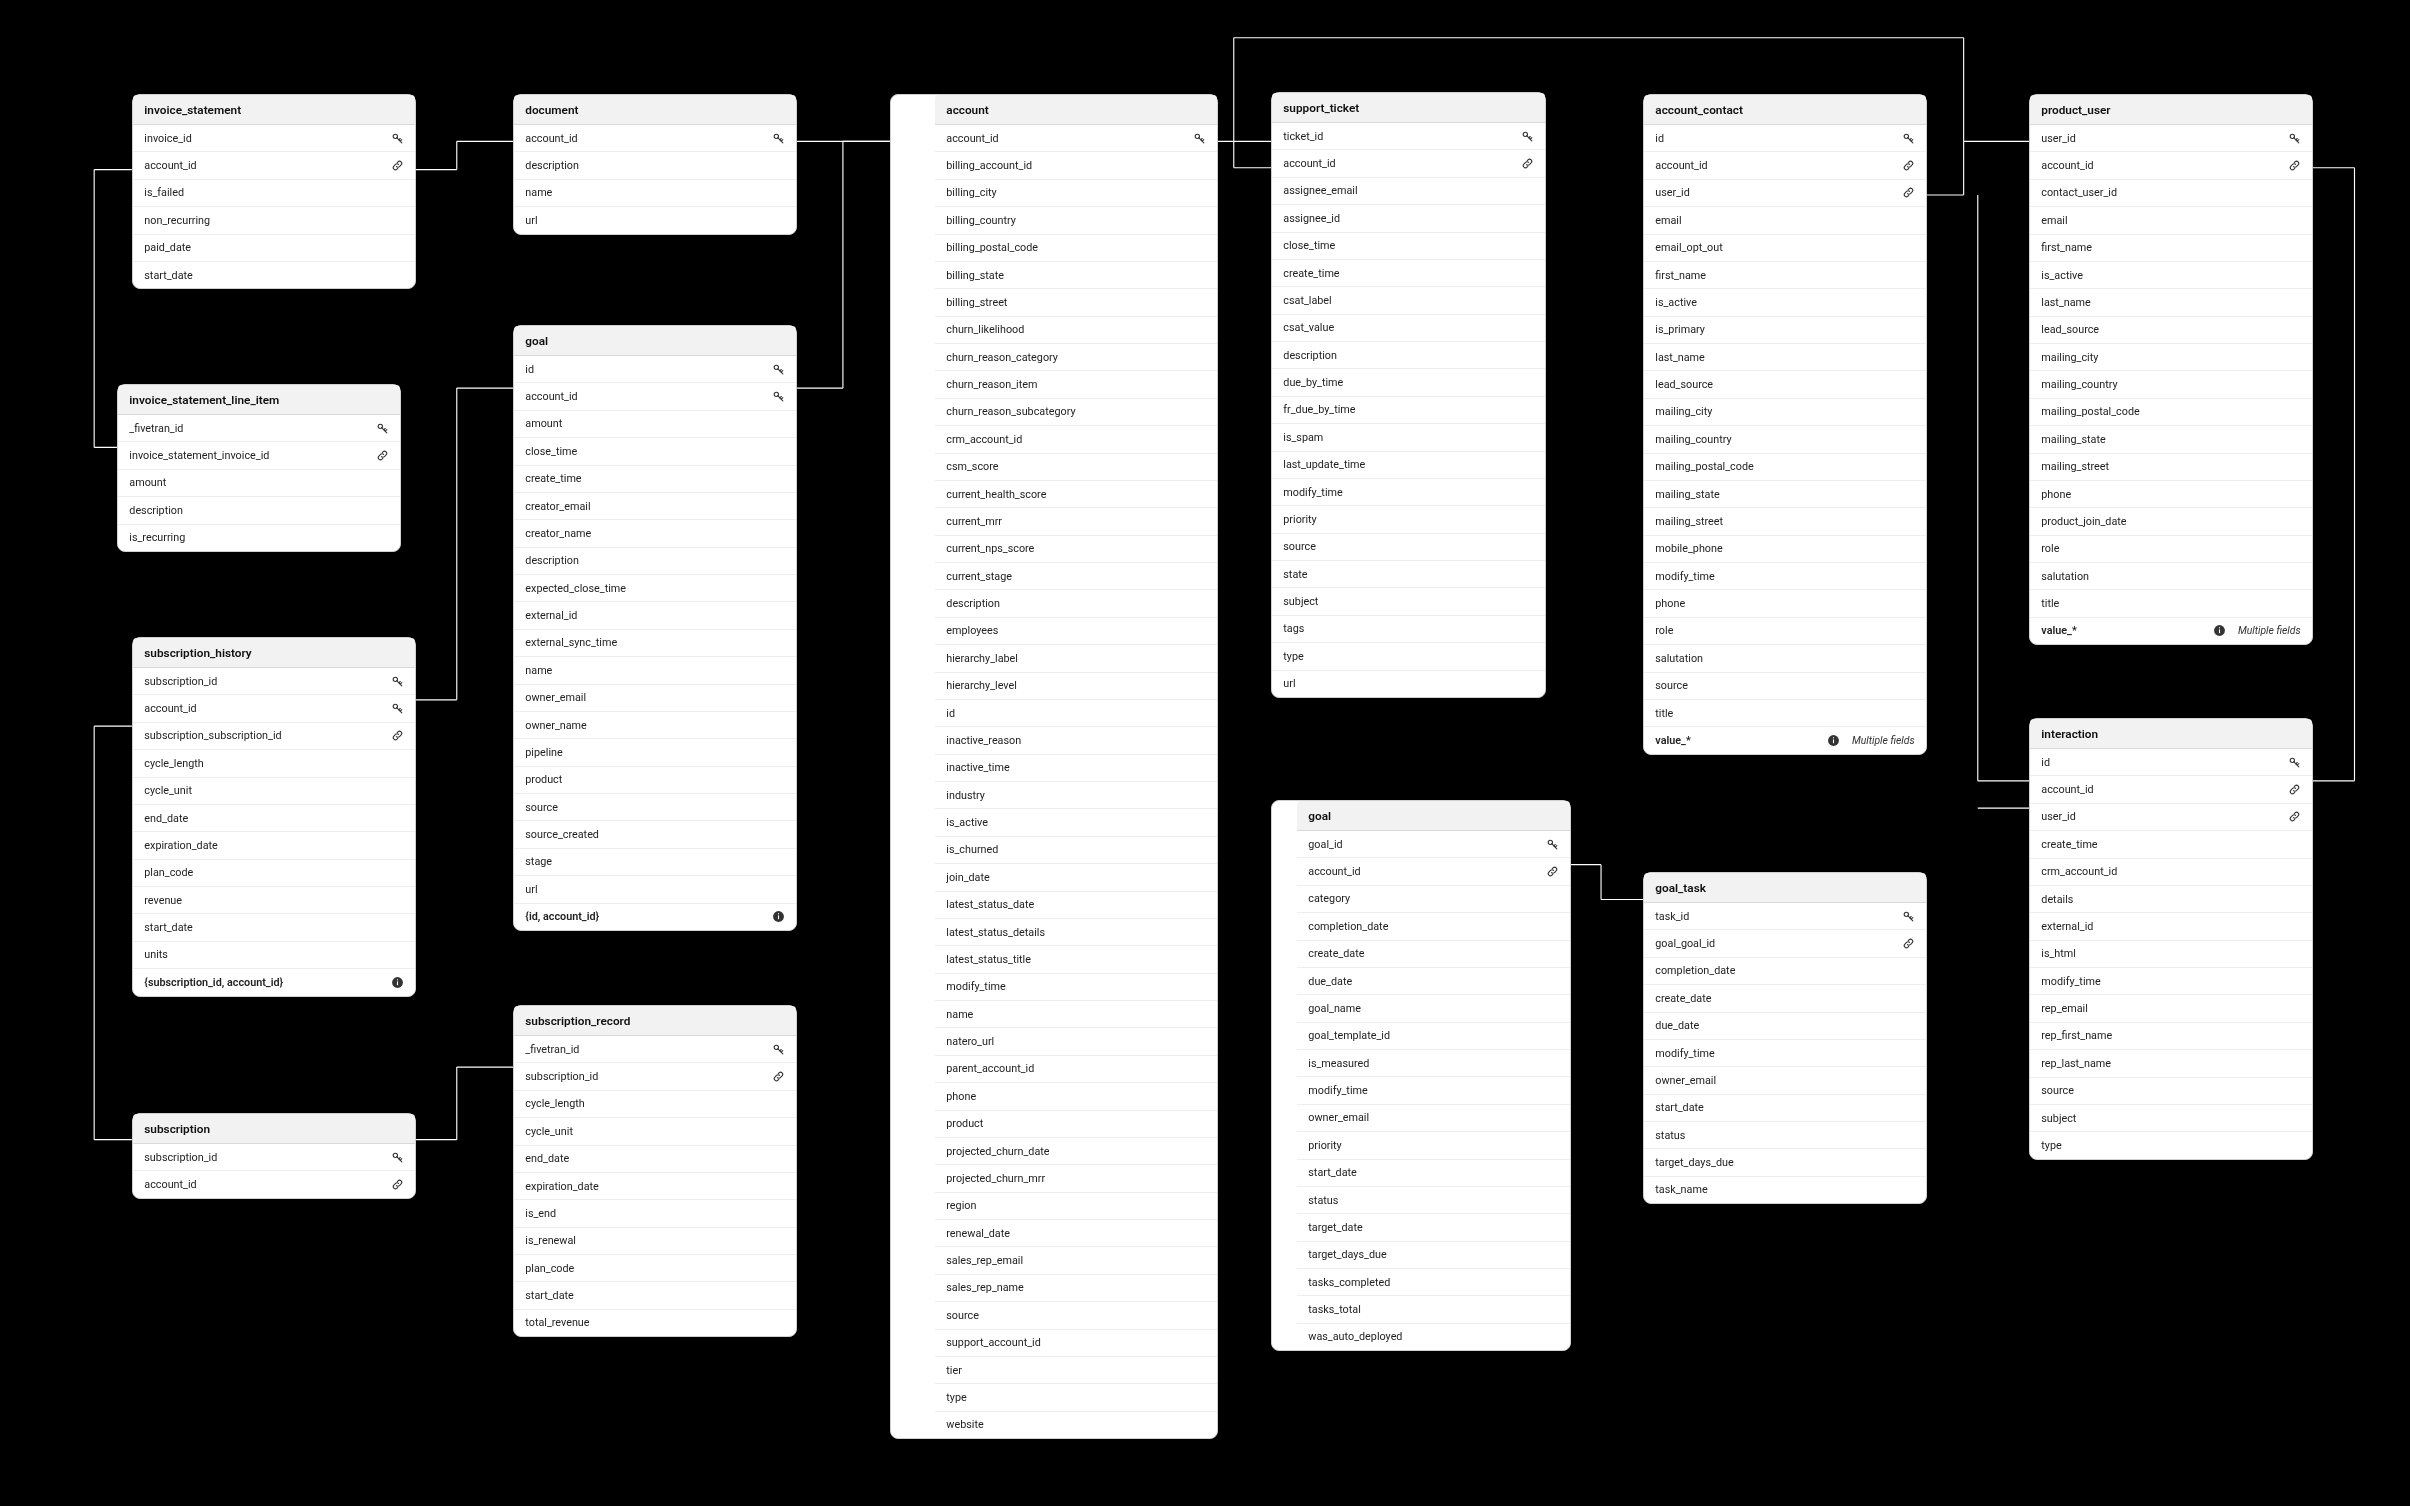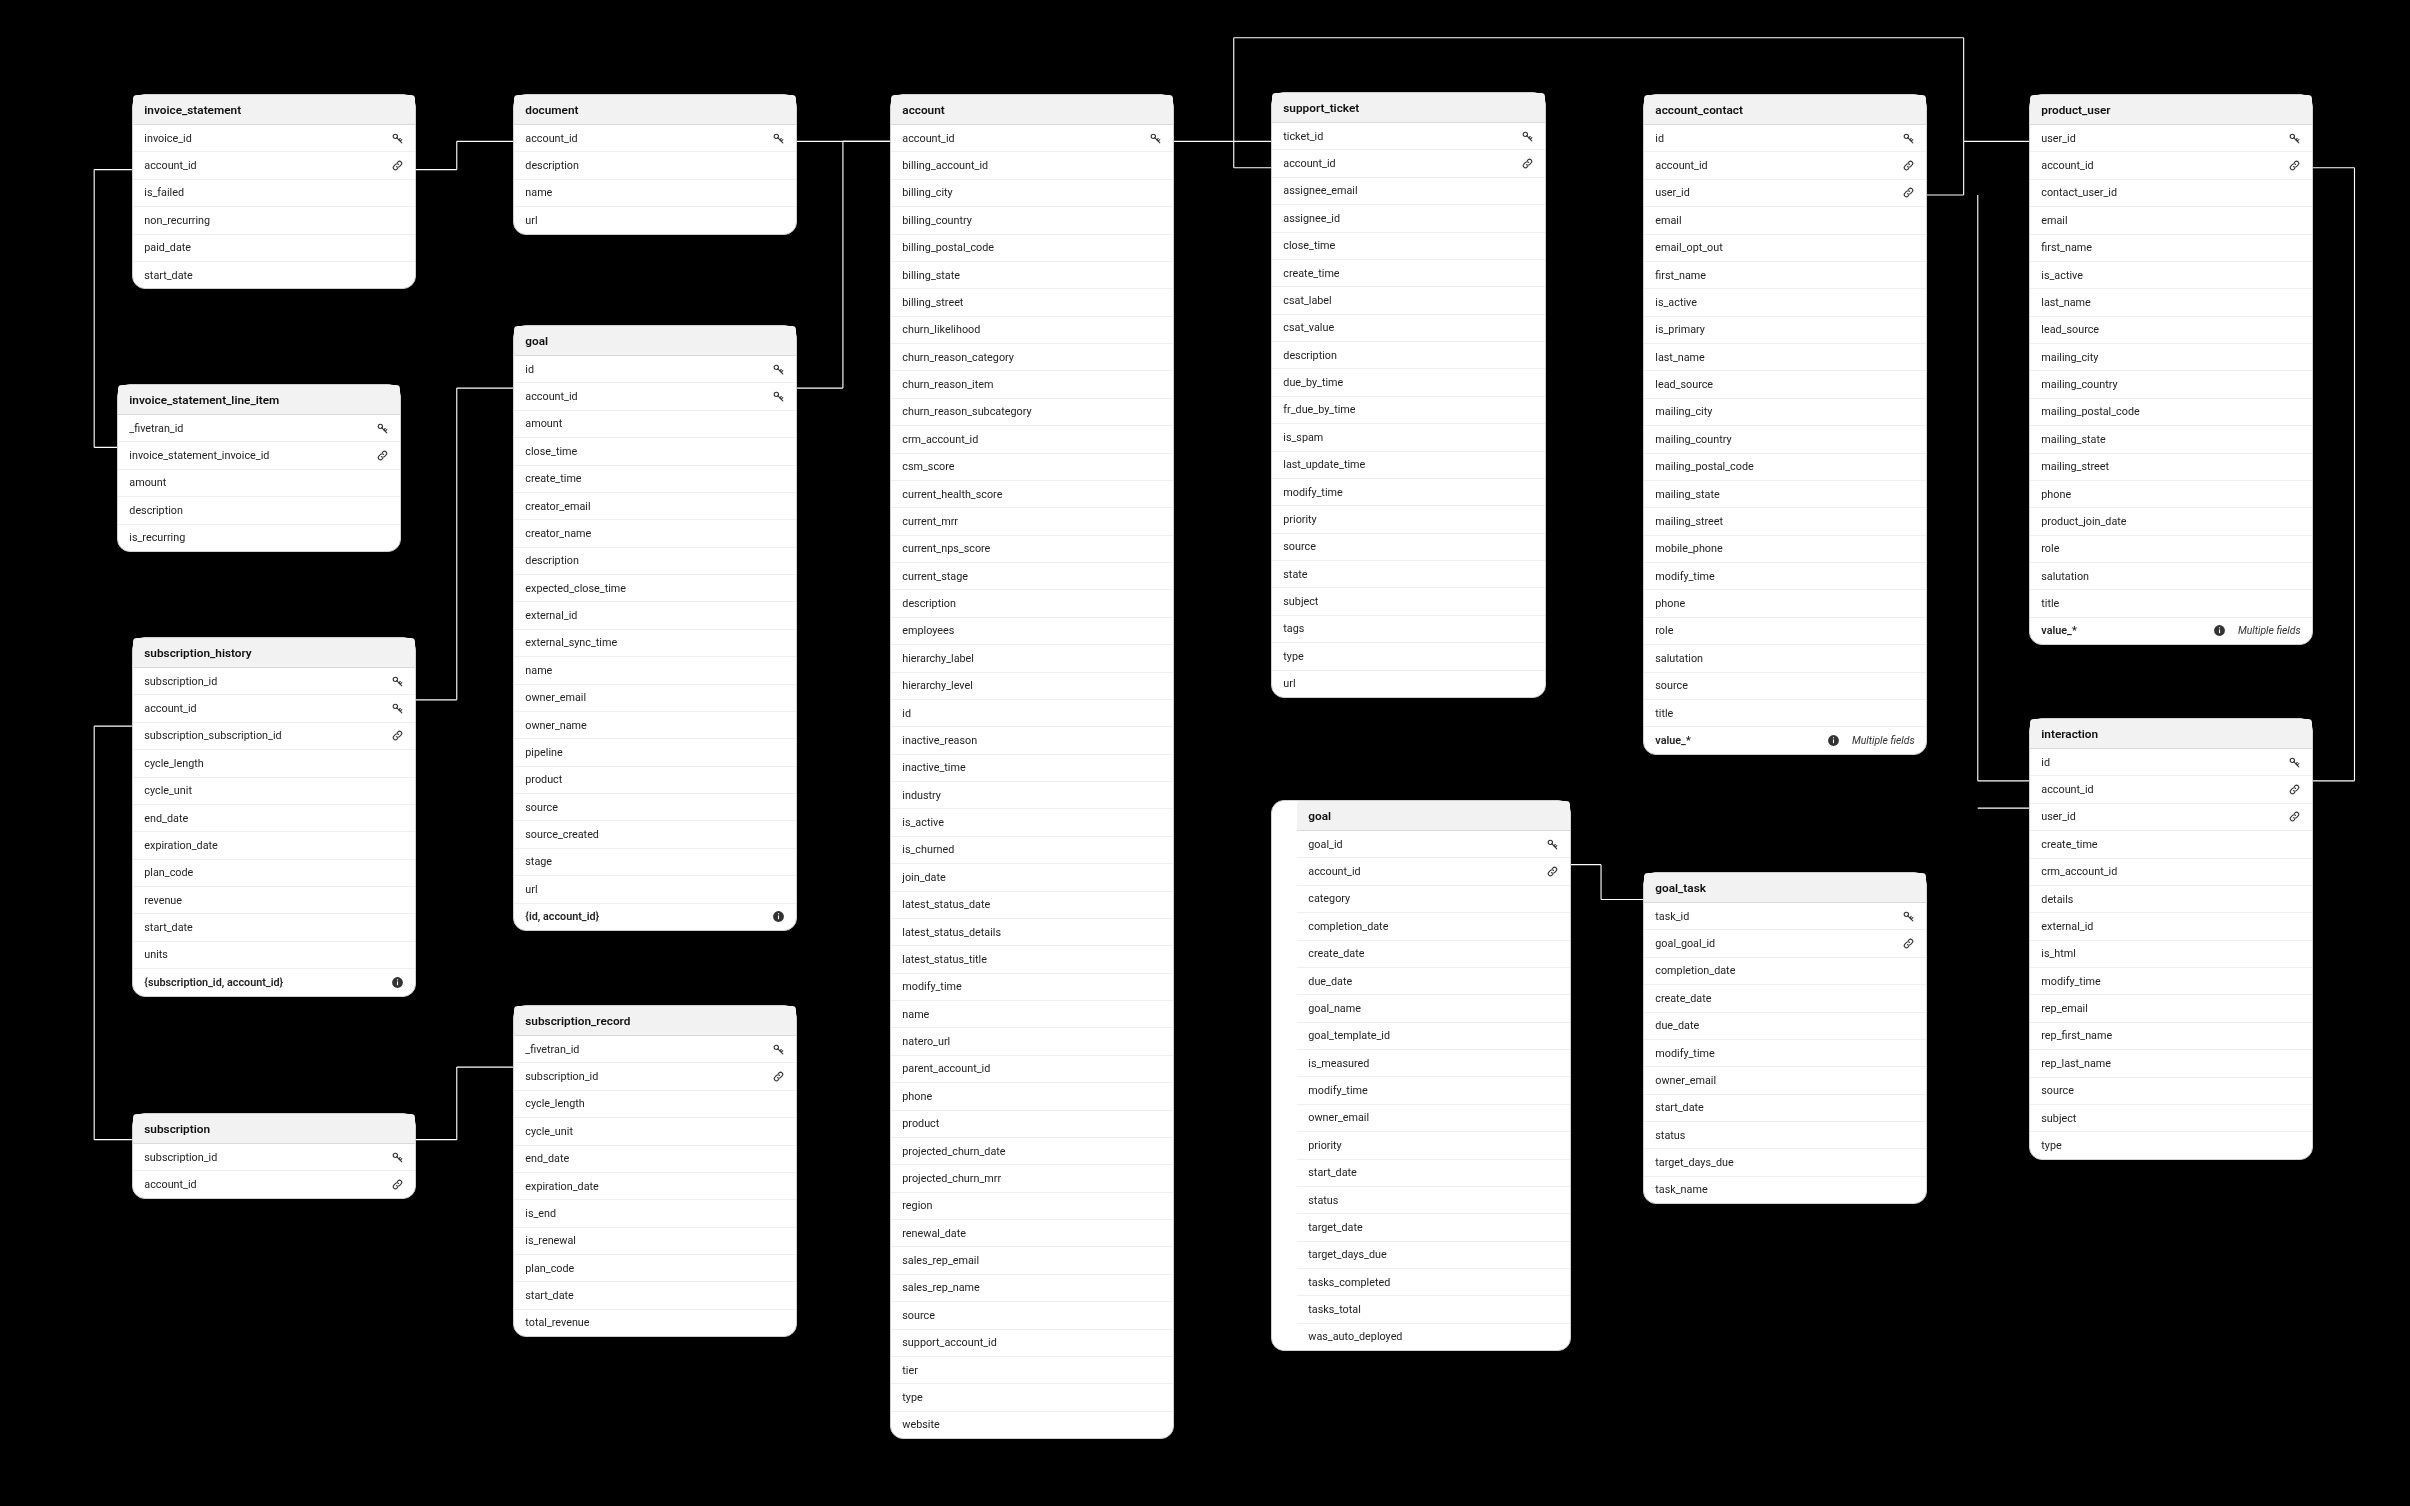--- a/index.html
+++ b/index.html
@@ -25,21 +25,21 @@
     pointer-events: none;
   }
   svg.conn line {
     stroke: #fff;
     stroke-width: 1.2;
   }
   .table {
     position: absolute;
     background: #fff;
     border: 0.9px solid #d0d0d0;
-    border-radius: 13px;
+    border-radius: 8px;
     box-shadow: 0 0.9px 1.9px rgba(0,0,0,0.15);
     width: 282px;
     font-size: 11.3px;
   }
   .table-header {
     background: #f2f2f2;
     border-bottom: 0.9px solid #d9d9d9;
     border-top-left-radius: 3.8px;
     border-top-right-radius: 3.8px;
     padding: 7.5px 11.3px;
@@ -496,21 +496,21 @@
         <div class="row">
           <span class="name">plan_code</span>
         </div>
         <div class="row">
           <span class="name">start_date</span>
         </div>
         <div class="row">
           <span class="name">total_revenue</span>
         </div>
       </div>
-      <div class="table" style="left: 890px; top: 94px; width: 282px;">
+      <div class="table" style="left: 890px; top: 94px; width: 282px; padding-left: 44px;">
         <div class="table-header">account</div>
         <div class="row">
           <span class="name">account_id</span>
           <span class="icons">
             <span class="icon">
               <svg viewBox="0 0 24 24" width="13" height="13" fill="none" stroke="#333" stroke-width="2" stroke-linecap="round" stroke-linejoin="round">
                 <circle cx="8" cy="8" r="4"></circle>
                 <path d="M10.5 10.5 L20 20"></path>
                 <path d="M17 17 L20 14"></path>
                 <path d="M14.5 14.5 L17 12"></path>

